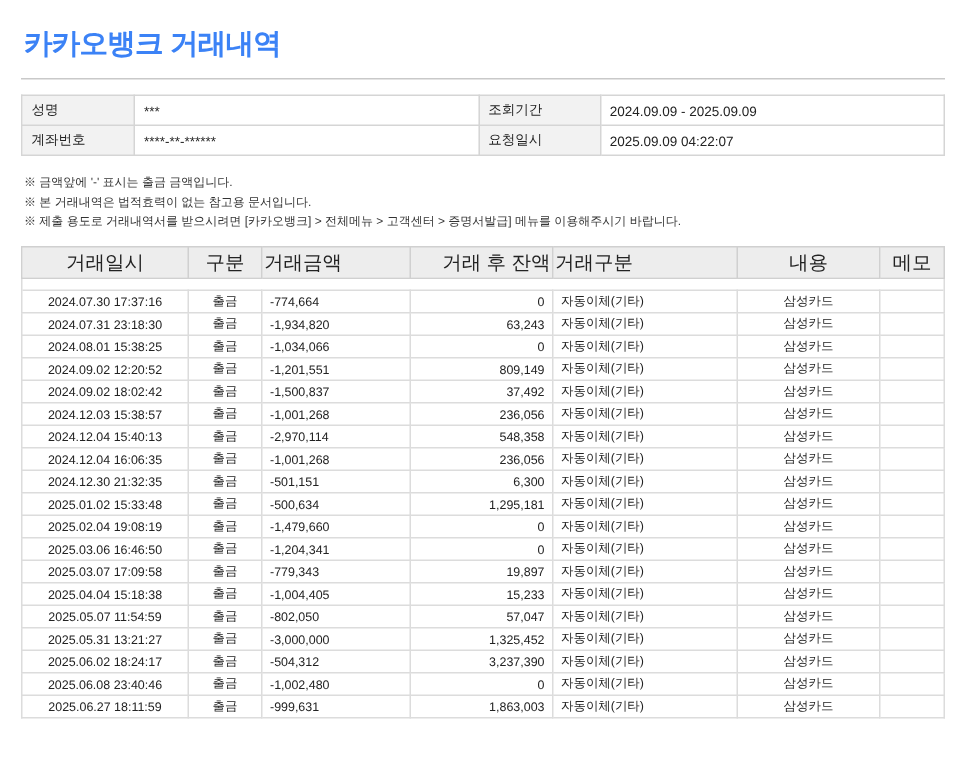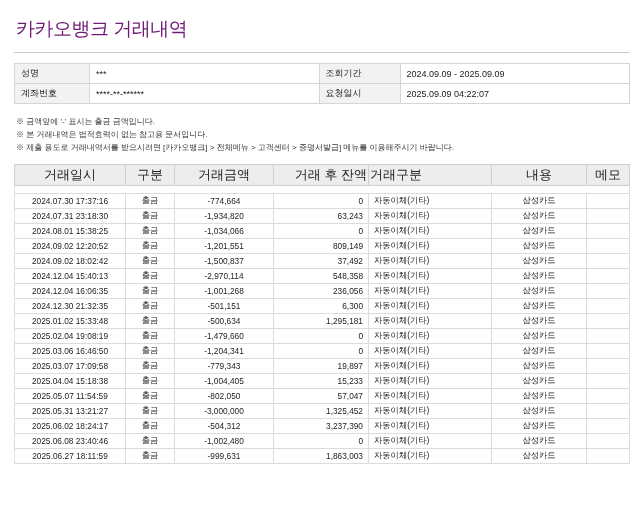--- a/index.html
+++ b/index.html
@@ -16,23 +16,23 @@
   }
   .page {
     position: relative;
     width: 644px;
     height: 512px;
     box-sizing: border-box;
     padding: 10px 14px 0 14px;
   }
   .title {
     font-size: 19px;
-    font-weight: normal;
+    font-weight: bold;
     letter-spacing: -0.5px;
-    color: #701a75;
+    color: #3b82f6;
     margin: 6px 0 10px 2px;
   }
   .title-rule {
     border-bottom: 1px solid #c9c9c9;
     margin: 0 0 10px 0;
   }
 
   
   table.info {
     width: 100%;
@@ -88,21 +88,21 @@
   table.tx td {
     border: 1px solid #dcdcdc;
     height: 14px;
     padding: 0 5px;
     color: #222;
     white-space: nowrap;
     overflow: hidden;
   }
   .c-date  { width: 108px; text-align: center; }
   .c-kind  { width: 46px;  text-align: center; }
-  .c-amt   { width: 96px;  text-align: center; }
+  .c-amt   { width: 96px;  text-align: left; }
   .c-bal   { width: 92px;  text-align: right; }
   .c-type  { width: 120px; text-align: left; }
   .c-memo1 { width: 92px;  text-align: center; }
   .c-memo2 { width: auto;  text-align: center; }
 
   tr.highlight td {
     background: #f0f0f0;
     font-weight: bold;
   }
   tr.spacer td {
@@ -200,20 +200,29 @@
         <tr>
           <td class="c-date">2024.09.02 18:02:42</td>
           <td class="c-kind">출금</td>
           <td class="c-amt">-1,500,837</td>
           <td class="c-bal">37,492</td>
           <td class="c-type">자동이체(기타)</td>
           <td class="c-memo1">삼성카드</td>
           <td class="c-memo2"></td>
         </tr>
         <tr>
+          <td class="c-date">2024.12.03 15:38:57</td>
+          <td class="c-kind">출금</td>
+          <td class="c-amt">-1,001,268</td>
+          <td class="c-bal">236,056</td>
+          <td class="c-type">자동이체(기타)</td>
+          <td class="c-memo1">삼성카드</td>
+          <td class="c-memo2"></td>
+        </tr>
+        <tr>
           <td class="c-date">2024.12.04 15:40:13</td>
           <td class="c-kind">출금</td>
           <td class="c-amt">-2,970,114</td>
           <td class="c-bal">548,358</td>
           <td class="c-type">자동이체(기타)</td>
           <td class="c-memo1">삼성카드</td>
           <td class="c-memo2"></td>
         </tr>
         <tr>
           <td class="c-date">2024.12.04 16:06:35</td>

